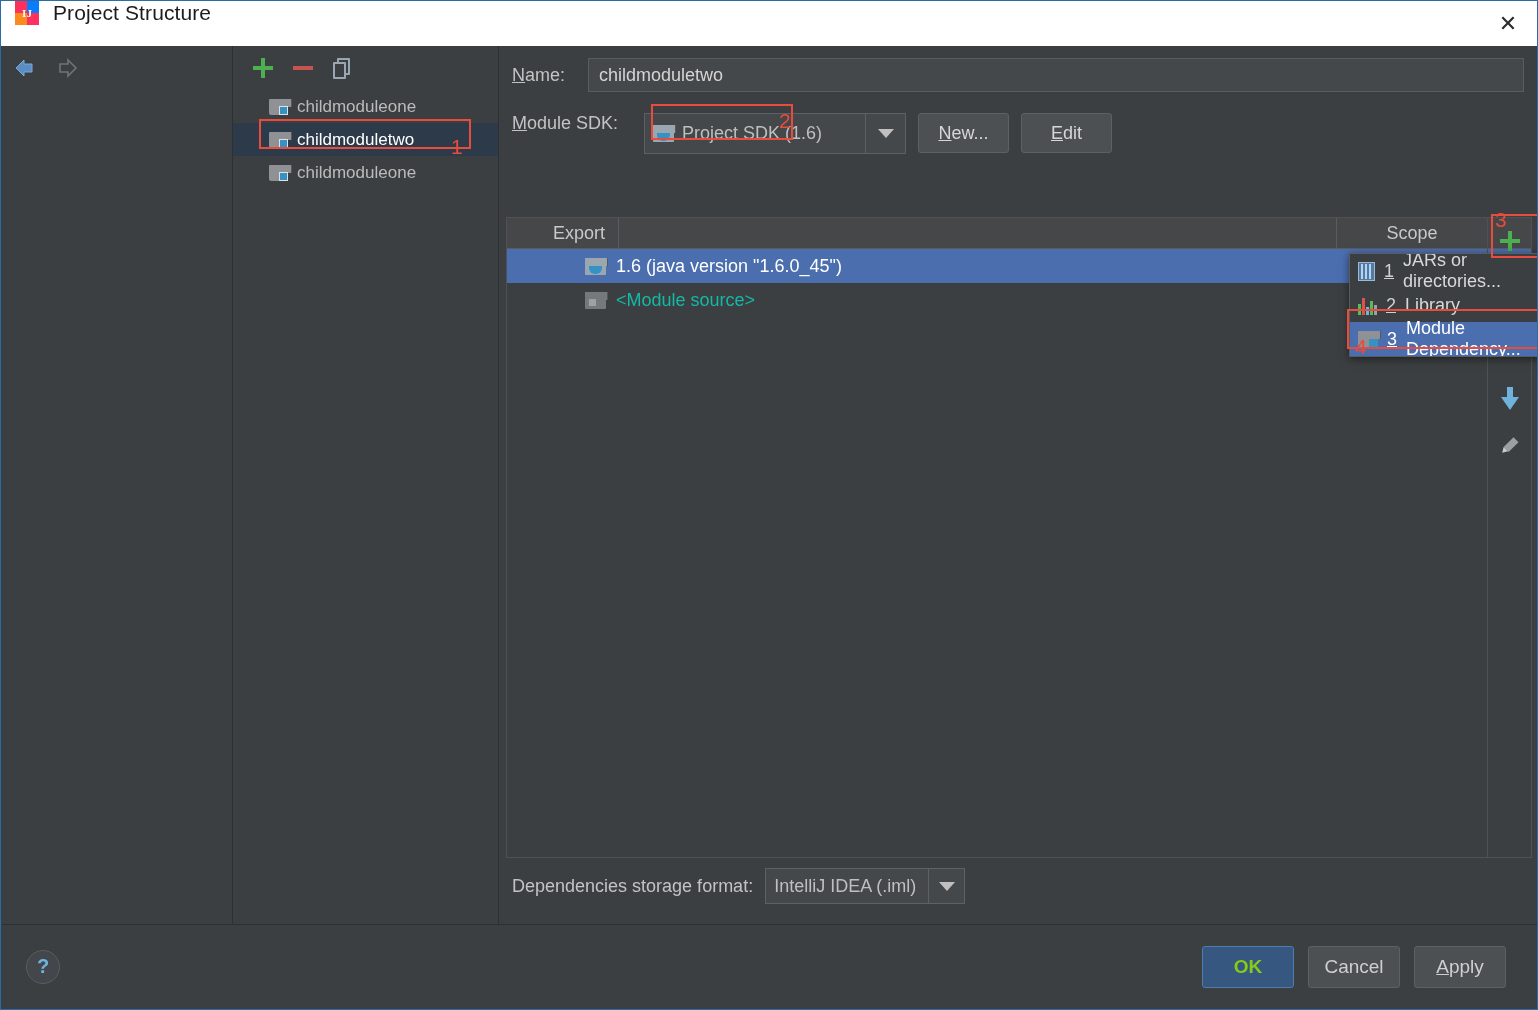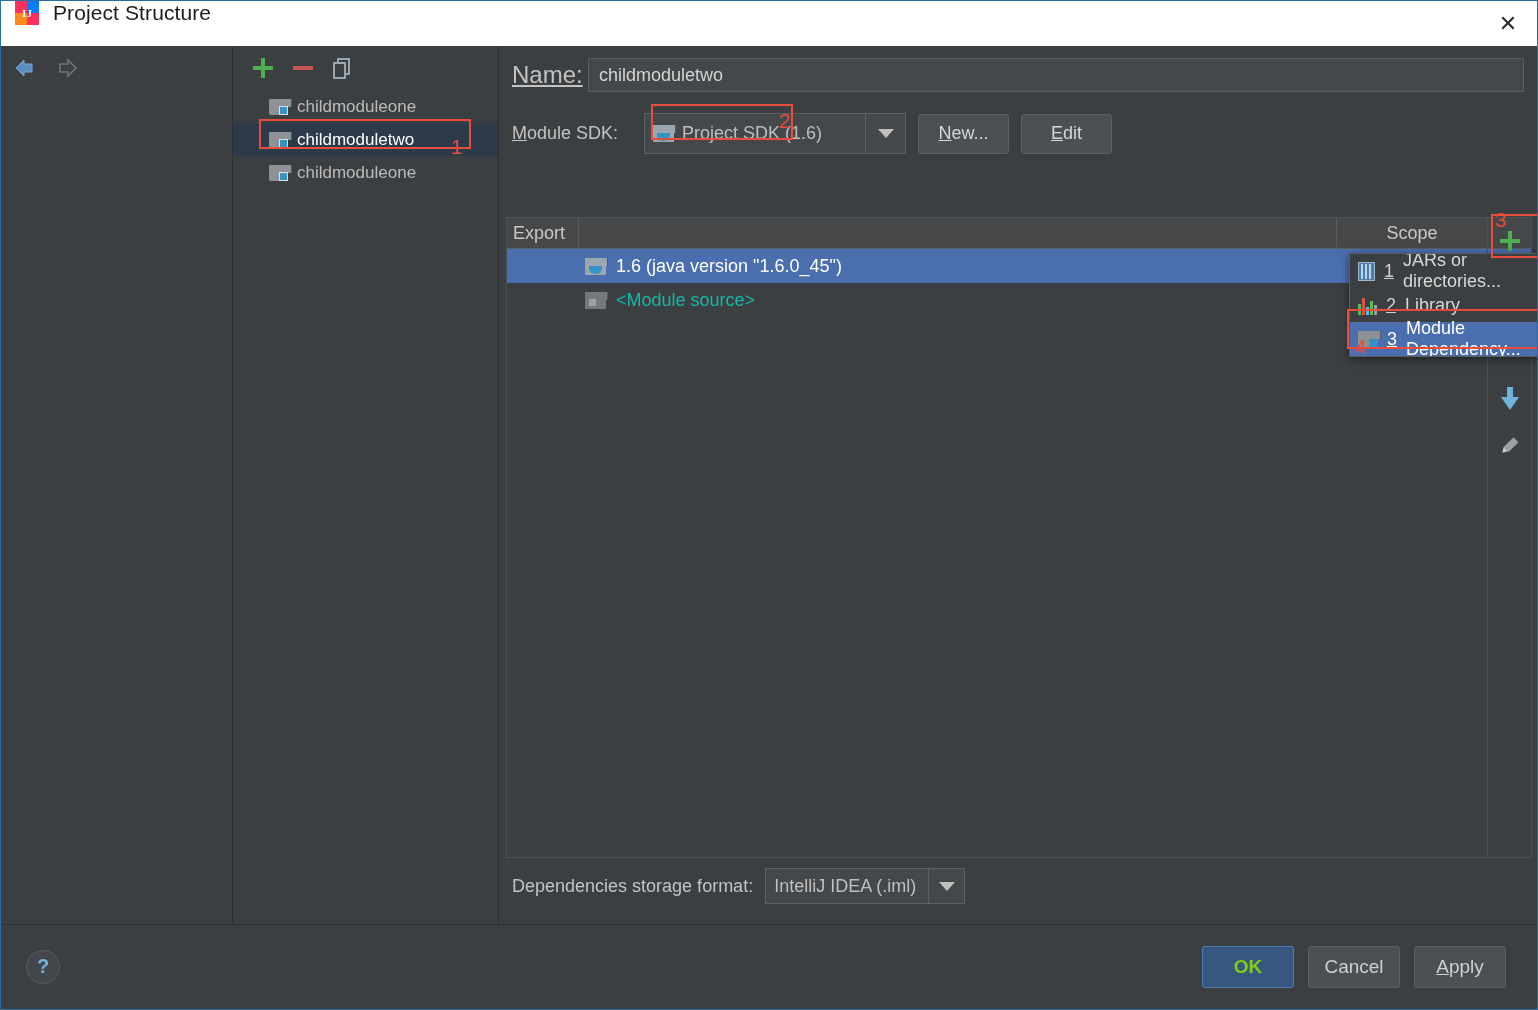--- a/index.html
+++ b/index.html
@@ -124,21 +124,21 @@
   
   .main {
     position: absolute; left: 499px; top: 45px;
     width: 1038px; height: 880px;
     background: #3c3f41;
   }
   .name-row {
     display: flex; align-items: center;
     padding: 12px 14px 0 12px;
   }
-  .name-label { font-size: 24px; color: #c3c3c3; width: 76px; text-decoration: underline; }
+  .name-label { font-size: 18px; color: #c3c3c3; width: 76px; }
   .name-label u { text-decoration: underline; }
   .name-input {
     flex: 1; height: 34px;
     background: #45484a; border: 1px solid #5a5d5f;
     color: #d4d4d4; font-size: 18px;
     padding: 0 10px; font-family: "Liberation Sans", sans-serif;
     outline: none;
   }
 
   
@@ -154,21 +154,21 @@
     position: relative;
   }
   .tab:first-child { border-left: 1px solid #555859; }
   .tabs-underline {
     position: absolute; left: 0; bottom: 0; width: 1038px; height: 1px;
     background: #555859;
   }
 
   
   .sdk-row {
-    display: flex; align-items: center; gap: 0;
+    display: flex; gap: 0;
     padding: 21px 9px 0 12px;
   }
   .sdk-label { font-size: 18px; color: #c3c3c3; width: 132px; }
   .sdk-combo {
     width: 262px; height: 41px;
     background: #45484a; border: 1px solid #5e6163;
     display: flex; align-items: center; cursor: pointer;
   }
   .sdk-combo .sdk-text { font-size: 18px; color: #bfbfbf; margin-left: 8px; }
   .sdk-arrow-cell {
@@ -194,21 +194,21 @@
     width: 1026px; height: 641px;
     background: #3c3f41; border: 1px solid #4e5254;
   }
   .dep-head {
     height: 31px; background: #454749;
     display: flex; align-items: center;
     border-bottom: 1px solid #5a5d5f;
   }
   .dep-head .col-export {
     width: 72px; font-size: 18px; color: #c9c9c9; padding-left: 6px;
-    border-right: 1px solid #5a5d5f; height: 100%; display: flex; align-items: center;
+    border-right: 1px solid #5a5d5f; height: 100%; display: flex; align-items: center; margin-left: 40px;
   }
   .dep-head .col-mid { flex: 1; height: 100%; border-right: 1px solid #5a5d5f; }
   .dep-head .col-scope {
     width: 150px; font-size: 18px; color: #c9c9c9;
     display: flex; align-items: center; justify-content: center; height: 100%;
   }
   .dep-body { background: #3c3f41; }
   .dep-row {
     height: 34px; display: flex; align-items: center; padding-left: 78px;
     cursor: pointer;

